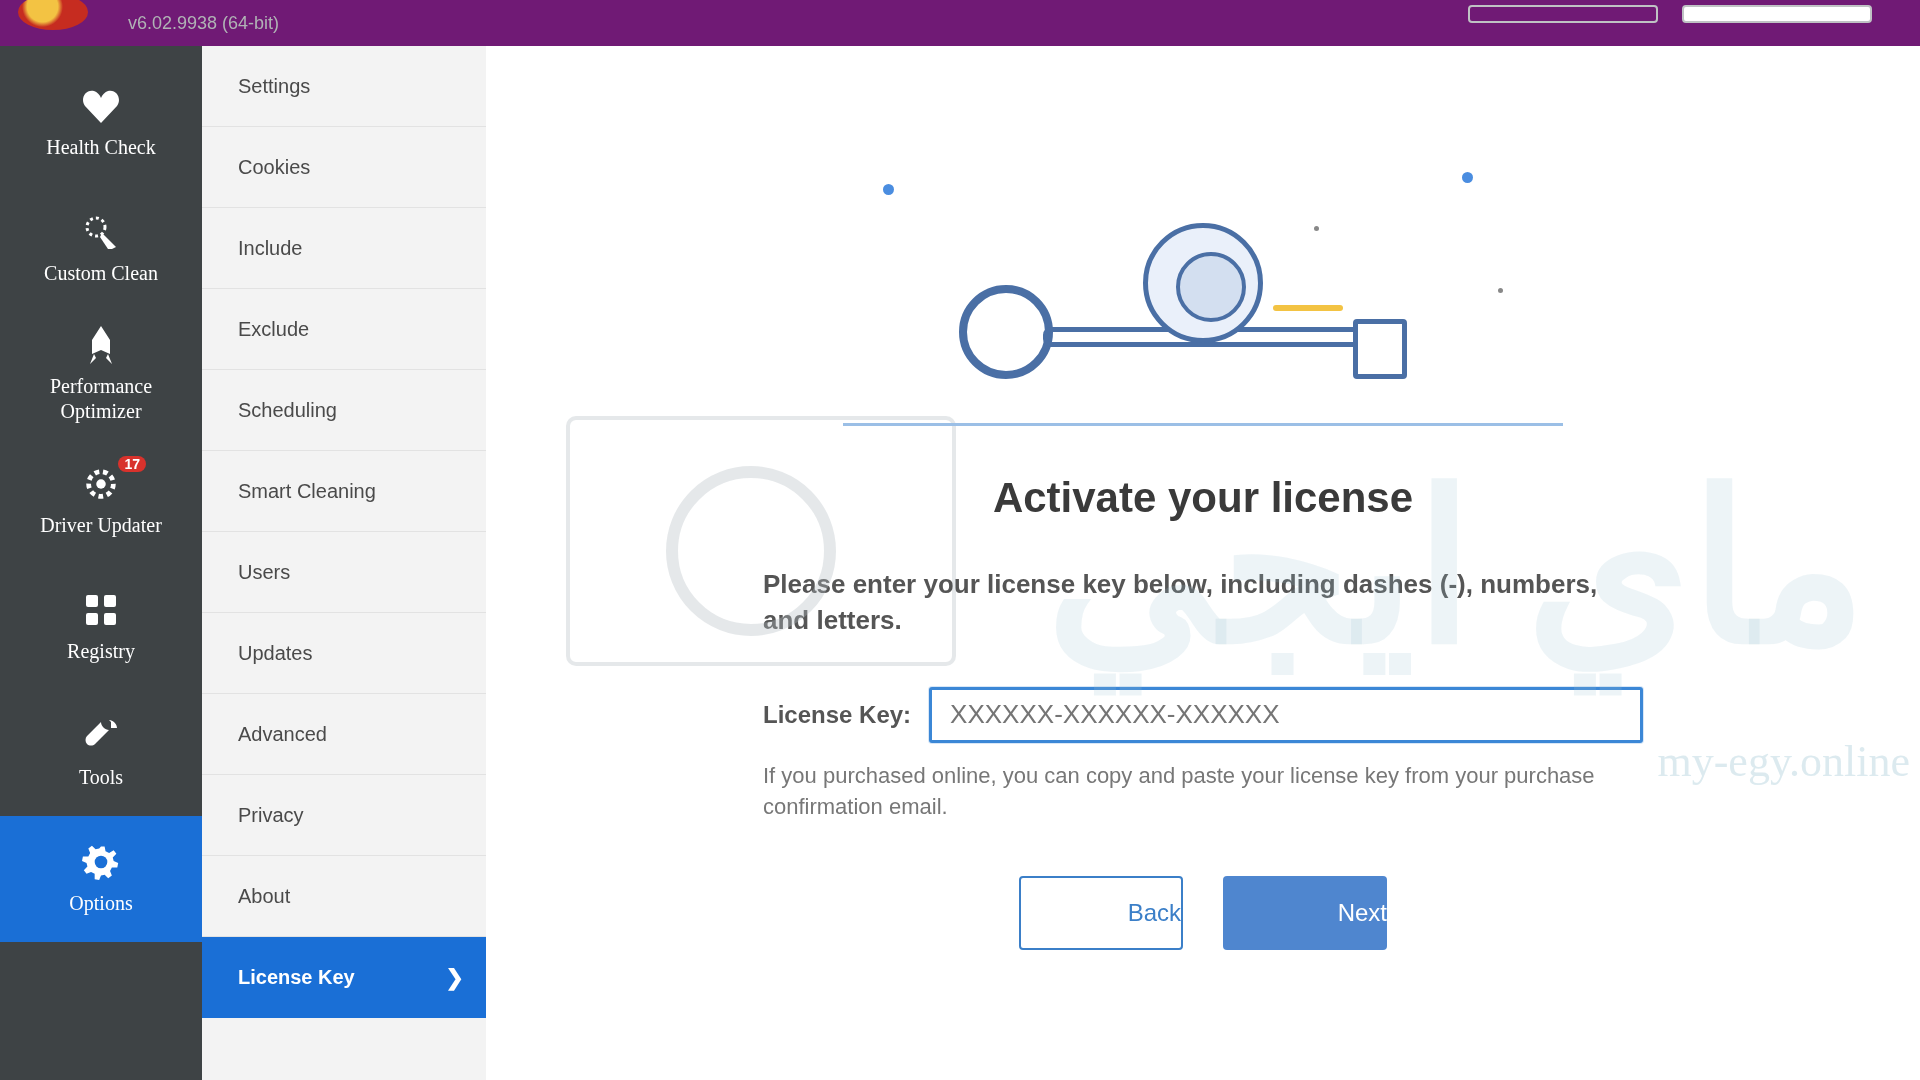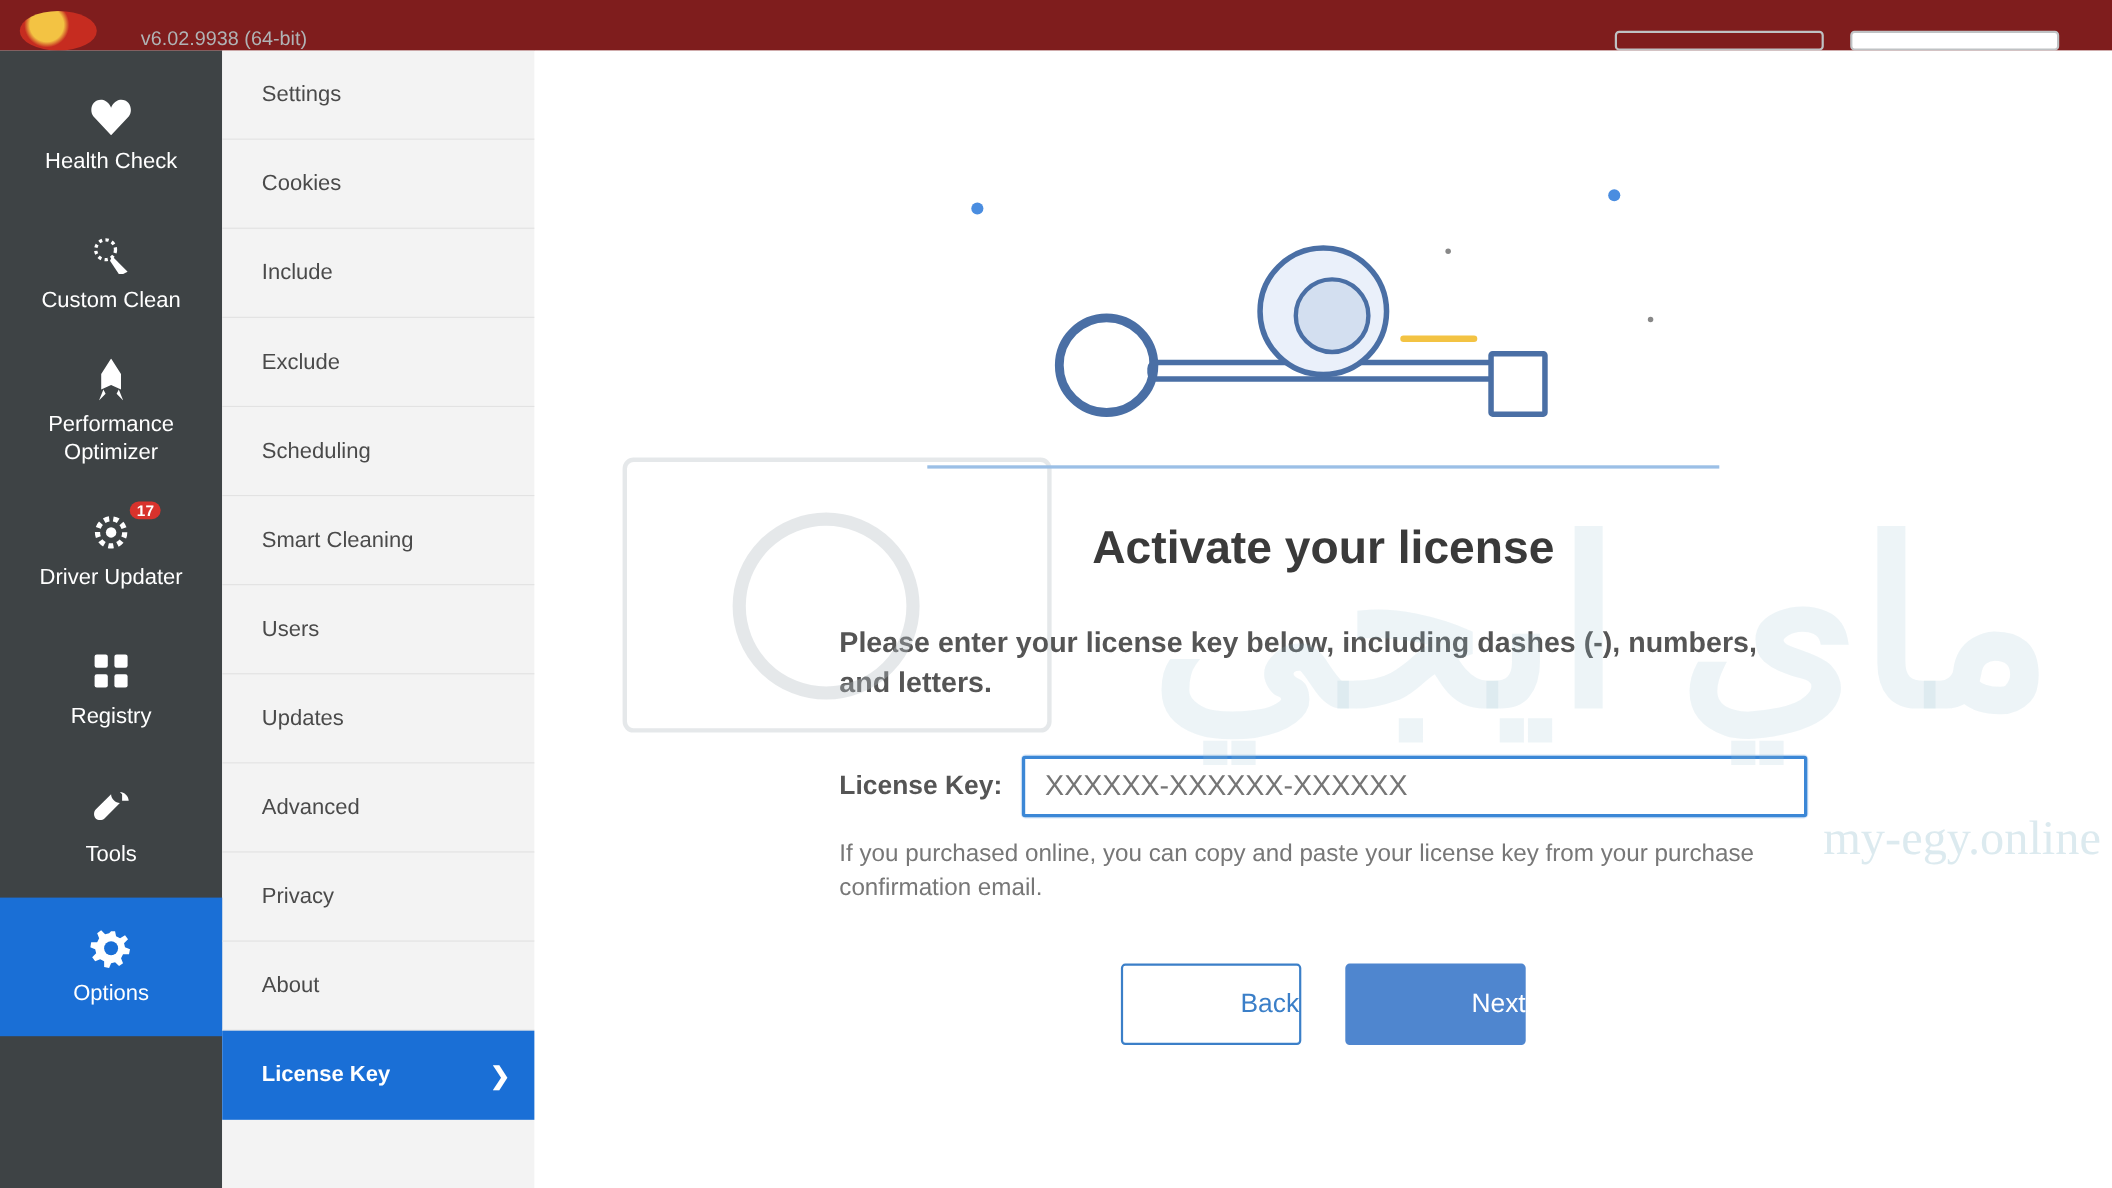--- a/index.html
+++ b/index.html
@@ -1,30 +1,30 @@
 <!DOCTYPE html>
 <html><head>
 <meta charset="utf-8">
 <style>
 * { margin: 0; padding: 0; box-sizing: border-box; font-family: Arial, sans-serif; }
 body { width: 1920px; height: 1080px; background: #fff; overflow: hidden; position: relative; }
 
-.titlebar { height: 46px; background: #7f1d1d; display: flex; align-items: flex-end; padding-left: 18px; }
+.titlebar { height: 46px; background: #701a75; display: flex; align-items: center; padding-left: 18px; }
 .logo { width: 70px; height: 36px; border-radius: 50%; background: radial-gradient(circle at 35% 35%, #f3c343 0 30%, #c62c20 40% 100%); margin-right: 40px; margin-top: -22px; }
 .version { color: #b0b3b5; font-size: 18px; }
 .titlebar-right { margin-left: auto; display: flex; gap: 24px; padding-right: 48px; }
 .titlebar-btn { border: 2px solid #bfc2c4; background: #fff; border-radius: 4px; width: 190px; height: 18px; margin-top:-18px;}
 .titlebar-btn.dark { background: transparent; width:190px; }
 
 .main { display: flex; height: calc(100% - 46px); }
 .sidebar-primary { width: 202px; background: #3e4345; display: flex; flex-direction: column; padding-top: 14px; }
 .nav-item { display: flex; flex-direction: column; align-items: center; justify-content: center; height: 126px; color: #fff; font-size: 20px; cursor: pointer; position: relative; }
 .nav-item.active { background: #1a6fd6; }
 .nav-icon { width: 38px; height: 38px; margin-bottom: 10px; display:flex; align-items:center; justify-content:center; color:#fff; }
-.nav-label { text-align: center; line-height: 1.25; padding: 0 8px; }
+.nav-label { text-align: center; line-height: 1.25; padding: 0 8px; font-family: Liberation Serif, serif; }
 .nav-badge { position: absolute; top: 18px; right: 56px; background: #d8322c; color: #fff; font-size: 14px; padding: 0 6px; border-radius: 8px; font-weight: bold; }
 
 .sidebar-secondary { width: 284px; background: #f3f3f3; display: flex; flex-direction: column; }
 .sub-item { height: 81px; display: flex; align-items: center; padding-left: 36px; font-size: 20px; color: #4a4a4a; border-bottom: 1px solid #e2e2e2; cursor: pointer; position: relative; }
 .sub-item.active { background: #1a6fd6; color: #fff; border-bottom: none; font-weight: bold; }
 .sub-item.active .chevron { position: absolute; right: 22px; color: #fff; font-size: 22px; }
 
 .content { flex: 1; background: #fff; position: relative; padding: 40px 60px; }
 .illustration { width: 720px; height: 280px; margin: 60px auto 48px; display: flex; align-items: flex-end; justify-content: center; border-bottom: 3px solid #9bbfe6; position:relative; }
 .astro { width:140px; height:200px; position:relative; }

